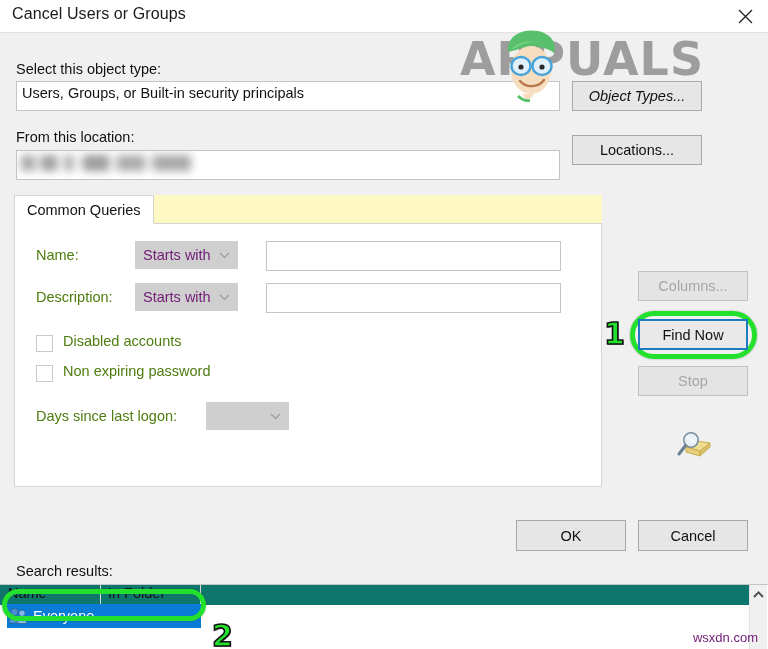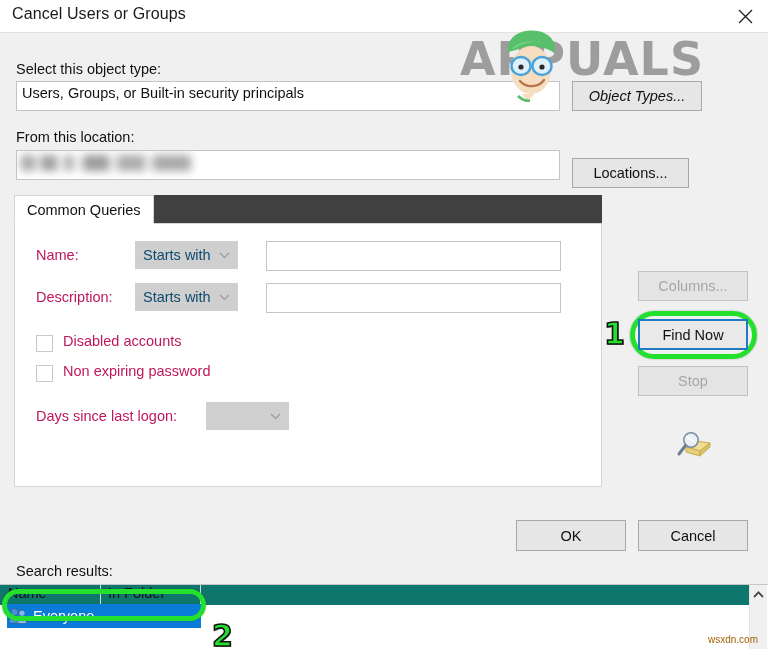--- a/index.html
+++ b/index.html
@@ -48,21 +48,21 @@
     border-top: 1px solid #e2e2e2;
   }
 
   .lbl {
     position: absolute;
     font-size: 14.5px;
     color: #111;
     white-space: nowrap;
   }
   .lbl-dim {
-    color: #be185d;
+    color: #4d7c0f;
   }
 
   .txtbox {
     position: absolute;
     background: #ffffff;
     border: 1px solid #c4c4c4;
     box-sizing: border-box;
     font-size: 14.5px;
     color: #111;
     padding: 3px 5px;
@@ -104,29 +104,29 @@
     background: repeating-linear-gradient(90deg,
        #9a9a9a 0px, #9a9a9a 14px, #f2f2f2 14px, #f2f2f2 20px,
        #8e8e8e 20px, #8e8e8e 36px, #f2f2f2 36px, #f2f2f2 44px,
        #979797 44px, #979797 52px, #f4f4f4 52px, #f4f4f4 62px,
        #8a8a8a 62px, #8a8a8a 88px, #f2f2f2 88px, #f2f2f2 96px,
        #9d9d9d 96px, #9d9d9d 124px, #f2f2f2 124px, #f2f2f2 132px,
        #999 132px, #999 166px);
     filter: blur(4px);
     opacity: .85;
   }
-  #location-btn  { left: 572px; top: 125px; width: 117px; height: 30px; }
+  #location-btn  { left: 572px; top: 102px; width: 130px; height: 30px; }
 
   
   #tab-strip {
     position: absolute;
     left: 14px; top: 162px;
     width: 588px; height: 29px;
     border-bottom: 1px solid #d4d4d4;
-    background: #404040;
+    background: #fef9c3;
   }
   #tab-common {
     position: absolute;
     left: 0; top: 0;
     height: 29px;
     padding: 0 12px;
     background: #ffffff;
     border: 1px solid #d4d4d4;
     border-bottom: 1px solid #ffffff;
     box-sizing: border-box;
@@ -143,21 +143,21 @@
     border: 1px solid #d4d4d4;
     box-sizing: border-box;
   }
 
   .combo {
     position: absolute;
     background: #cfcfcf;
     border: 0;
     box-sizing: border-box;
     font-size: 14.5px;
-    color: #0c4a6e;
+    color: #701a75;
     display: flex;
     align-items: center;
     padding-left: 8px;
     cursor: default;
   }
   .combo .chev {
     position: absolute;
     right: 8px; top: 50%;
     margin-top: -3px;
   }
@@ -320,22 +320,22 @@
     font-family: "DejaVu Sans", sans-serif;
     font-weight: bold;
     font-size: 46px;
     color: #8c8c8c;
     letter-spacing: 1px;
     opacity: .82;
   }
   #wsxdn-watermark {
     position: absolute;
     right: 10px; bottom: 4px;
-    font-size: 10px;
-    color: #a16207;
+    font-size: 13px;
+    color: #701a75;
     z-index: 8;
     user-select: none;
   }
 </style>
 </head>
 <body>
 
 <div id="titlebar">
   <div id="title-text">Cancel Users or Groups</div>
   <div id="close-btn">

